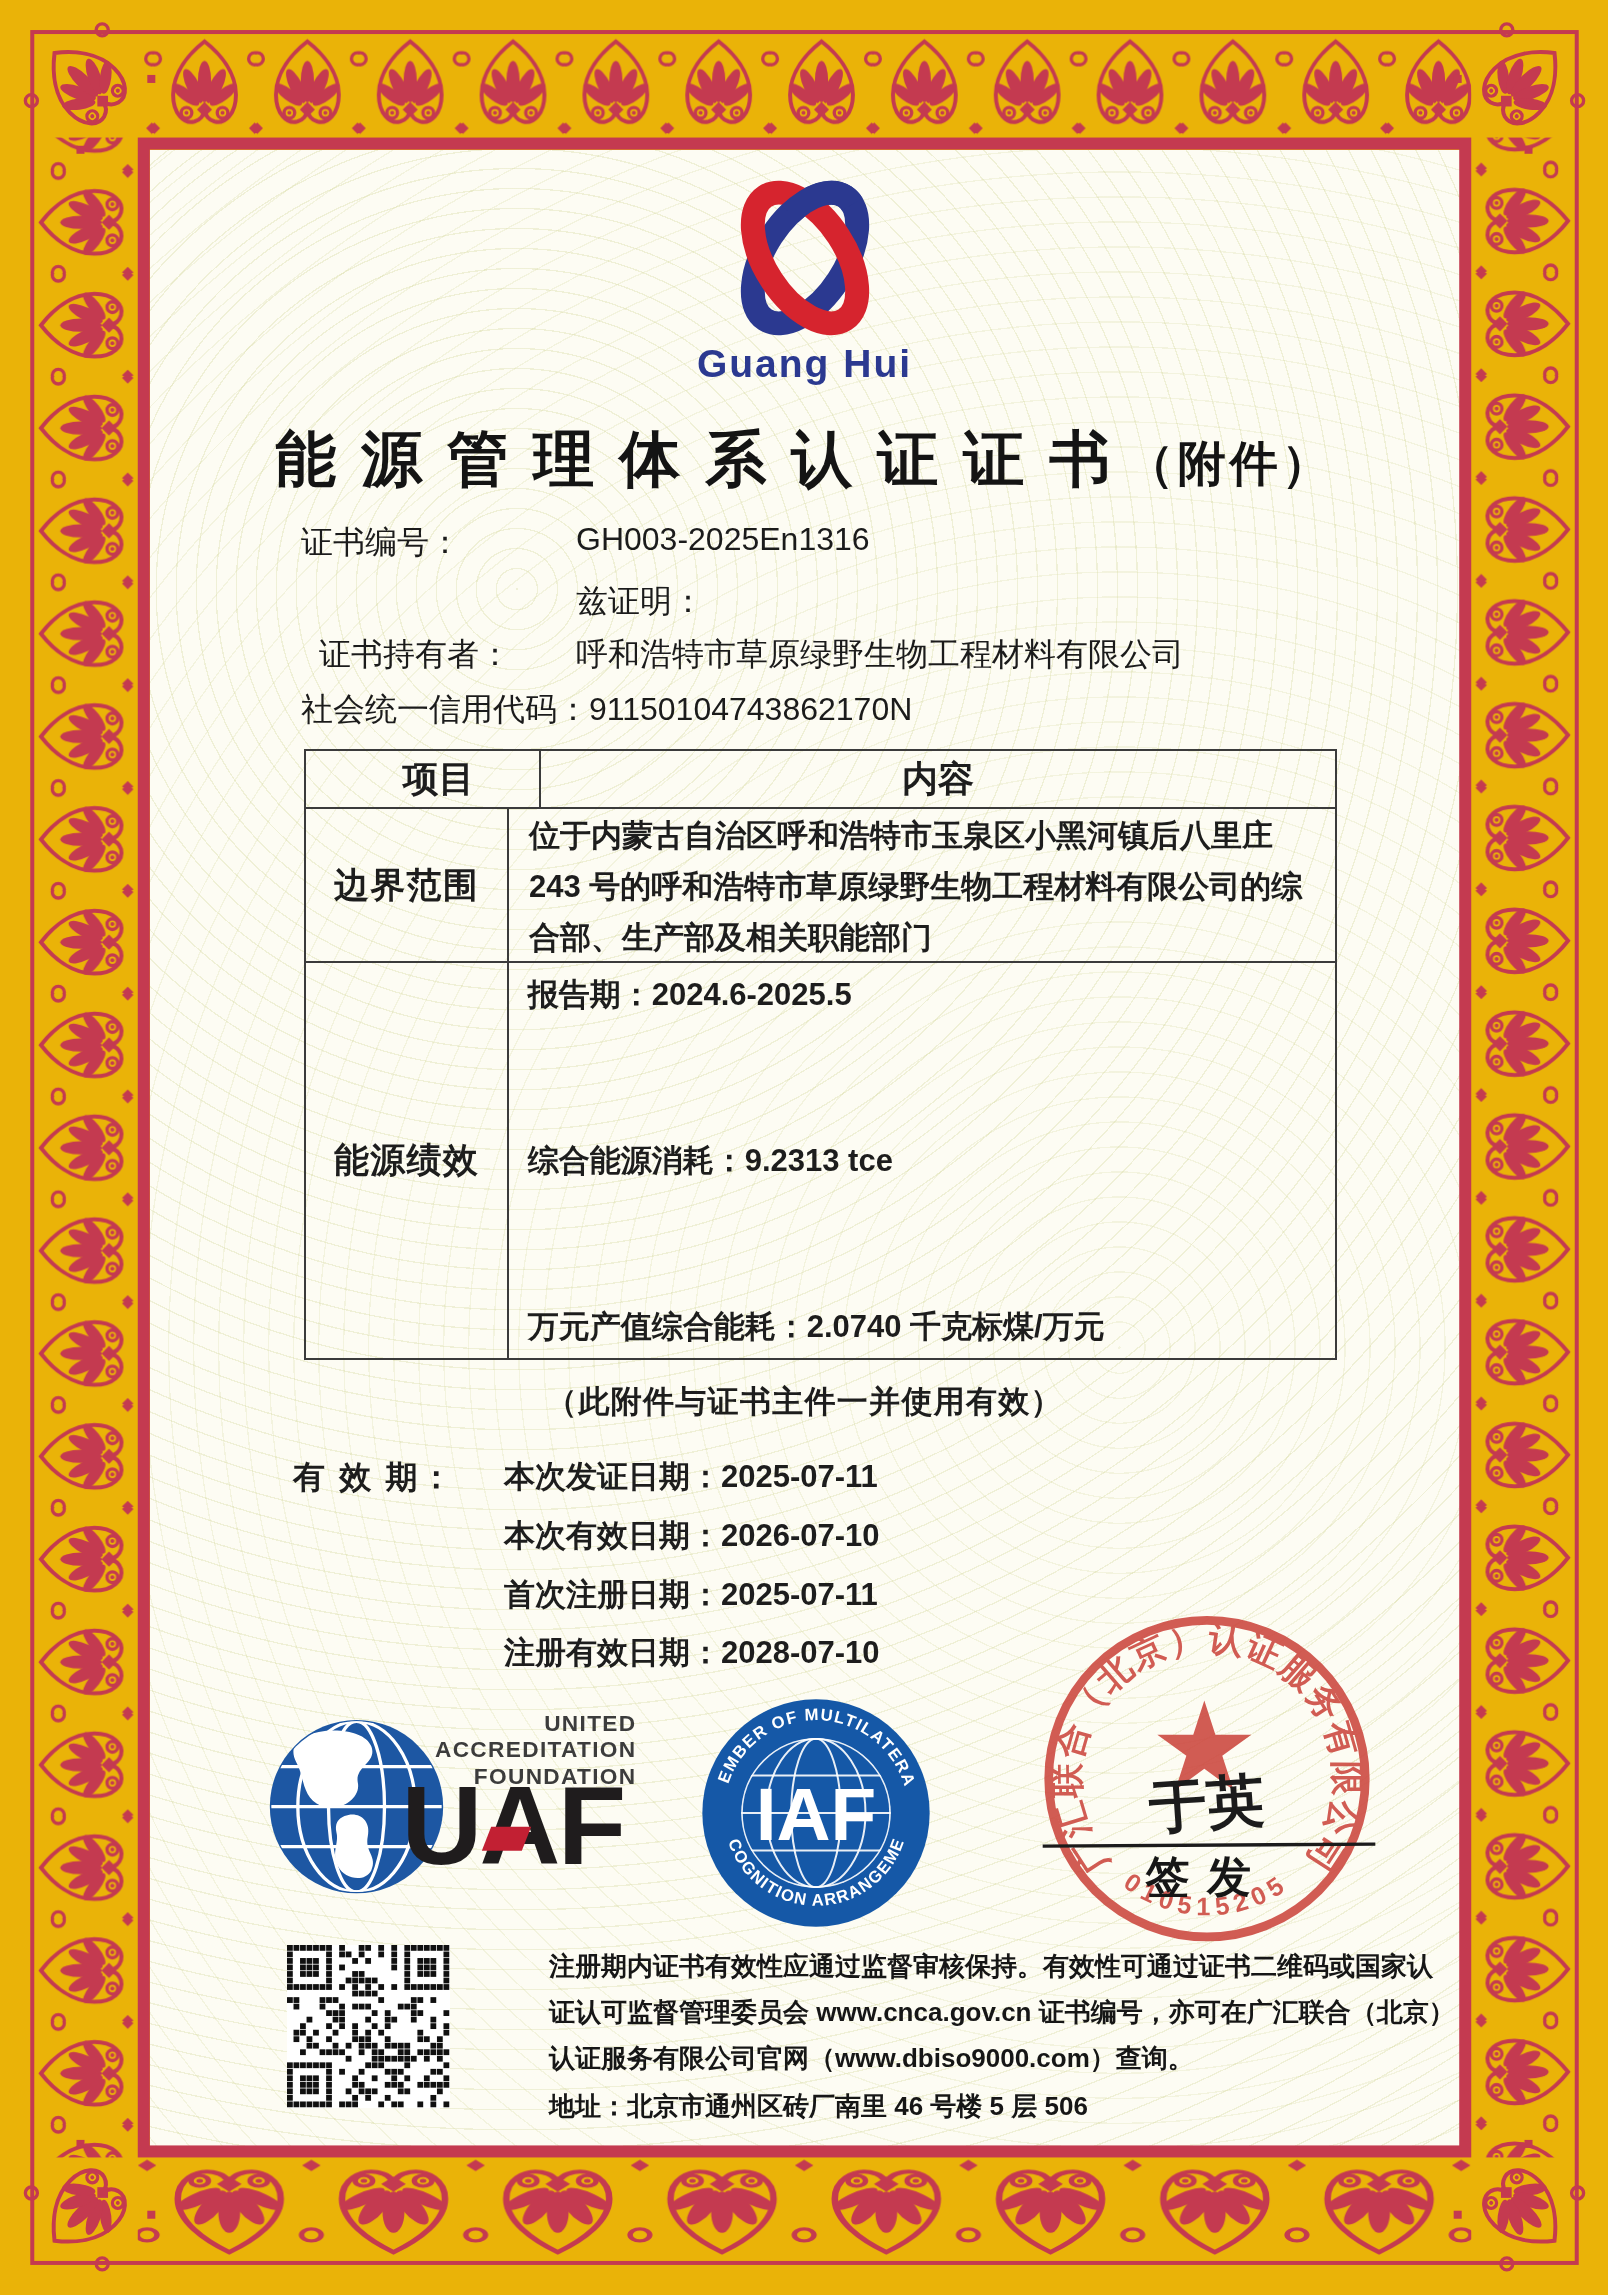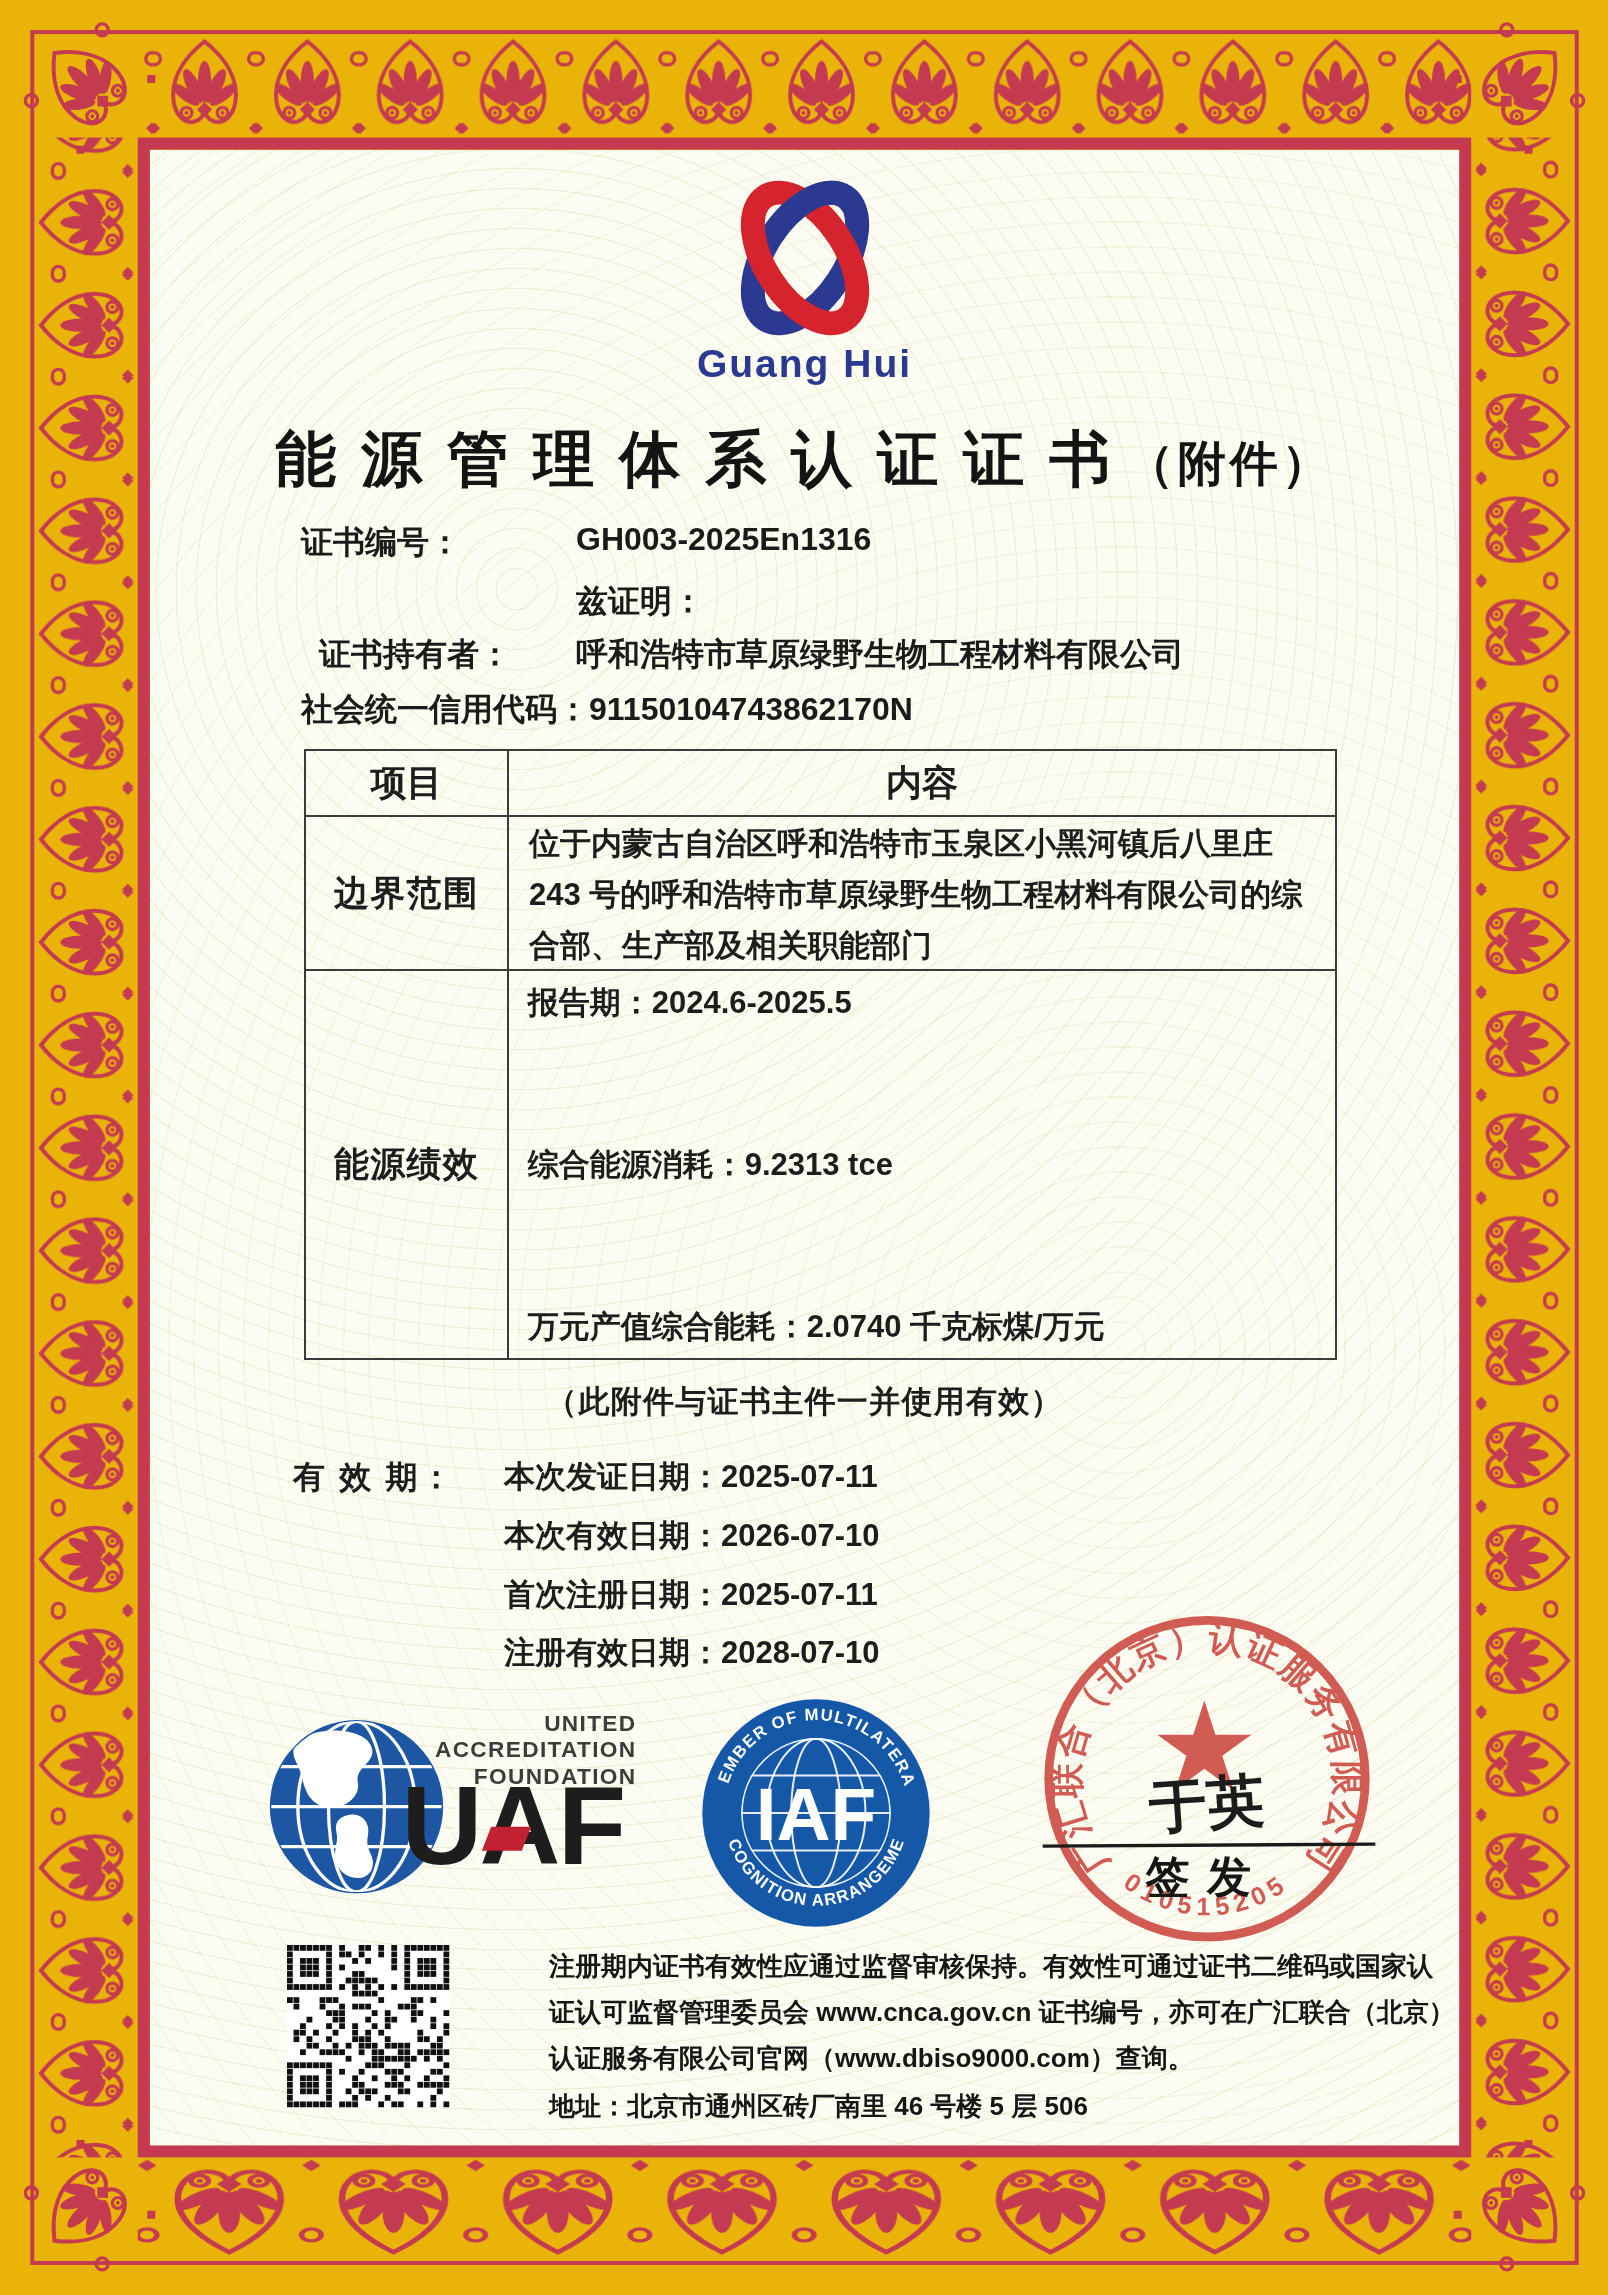--- a/index.html
+++ b/index.html
@@ -9,25 +9,25 @@
      background:
        repeating-radial-gradient(circle at 28% 22%, rgba(208,212,148,.30) 0 1.3px, rgba(0,0,0,0) 1.3px 20px),
        repeating-radial-gradient(circle at 74% 60%, rgba(208,212,148,.22) 0 1.3px, rgba(0,0,0,0) 1.3px 25px),
        #fdfcf3;}
   .abs{position:absolute;}
   .centered{left:0;width:1609px;text-align:center;}
   .brand-name{top:342px;font-size:39px;font-weight:700;color:#2b3990;letter-spacing:2px;}
   .cert-title{top:419px;font-weight:700;color:#141414;white-space:nowrap;}
   .cert-title .main{font-size:61px;letter-spacing:25px;}
   .cert-title .suffix{font-size:48px;letter-spacing:4px;margin-left:-9.4px;}
-  .fieldrow{position:absolute;font-size:32px;font-weight:700;white-space:nowrap;color:#1b1b1b;}
+  .fieldrow{position:absolute;font-size:32px;font-weight:400;white-space:nowrap;color:#1b1b1b;}
   .cert-table{position:absolute;left:304px;top:749px;width:1033px;height:611px;
       border:2px solid #3b3b3b;box-sizing:border-box;display:flex;flex-direction:column;}
   .trow{display:flex;box-sizing:border-box;}
-  .thead{height:66px;border-bottom:2px solid #3b3b3b;}
+  .thead{height:58px;border-bottom:2px solid #3b3b3b;padding-left:32px;}
   .trow1{height:154px;border-bottom:2px solid #3b3b3b;}
   .trow2{flex:1;}
   .cell-item{width:203px;flex:0 0 203px;border-right:2px solid #3b3b3b;box-sizing:border-box;
       display:flex;align-items:center;justify-content:center;font-weight:700;}
   .thead .cell-item,.thead .cell-content{font-size:36px;}
   .cell-content{flex:1;display:flex;align-items:center;justify-content:center;font-weight:700;}
   .cell-item.big{font-size:35px;letter-spacing:1.3px;}
   .para{display:block;padding:2.7px 17.4px 0 20px;font-size:31px;font-weight:700;line-height:51px;text-align:left;}
   .lines{flex-direction:column;align-items:flex-start;justify-content:space-between;padding-left:18.7px;
       font-size:31px;line-height:63px;white-space:nowrap;}

